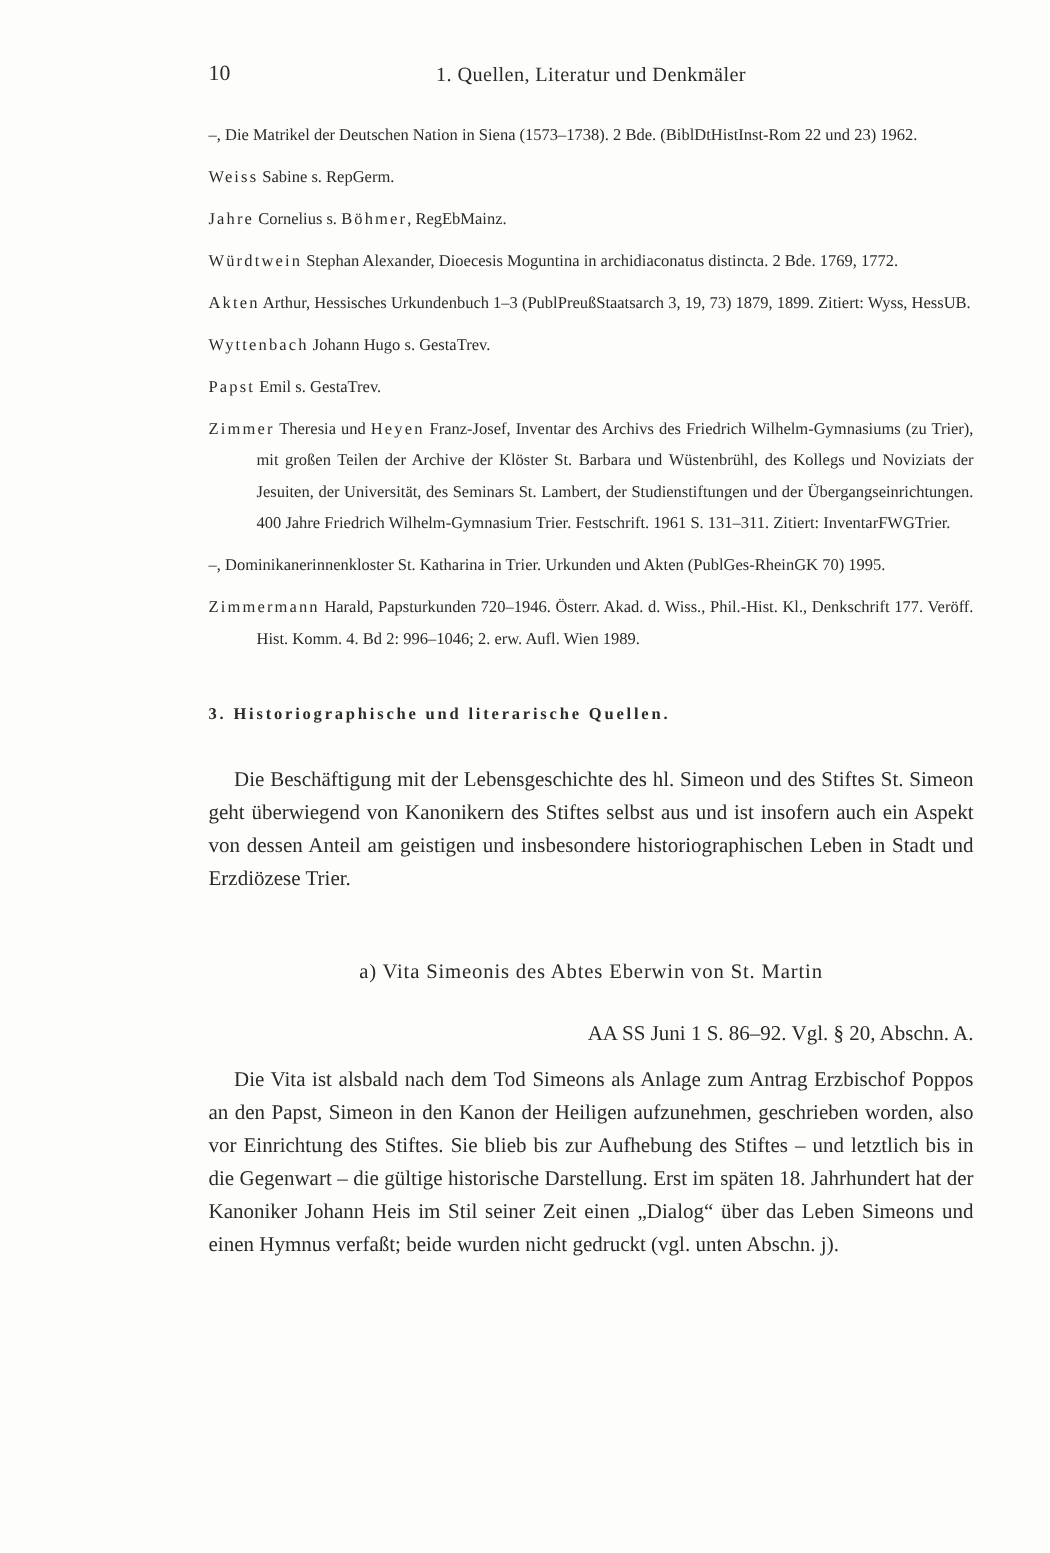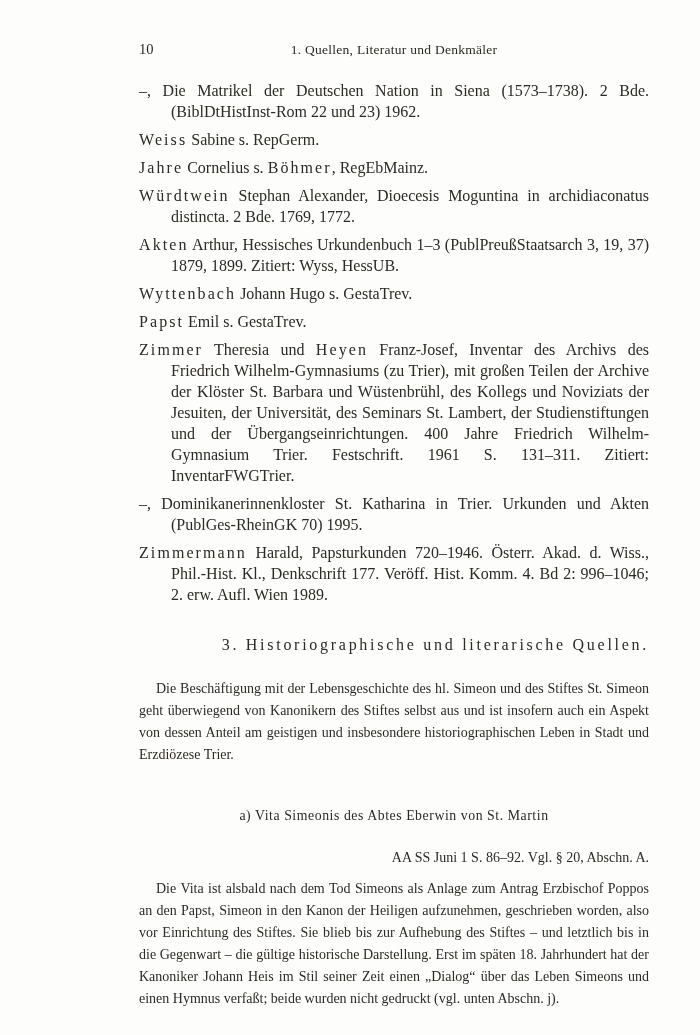--- a/index.html
+++ b/index.html
@@ -32,36 +32,36 @@
   .pagenum {
     position: absolute;
     left: 0;
     top: 0;
     font-size: 14.5px;
   }
   .head-title {
     letter-spacing: 0.02em;
   }
   .bibliography {
-    font-size: 16px;
+    font-size: 11px;
   }
   .entry {
     margin: 0 0 7px 0;
     padding-left: 32px;
     text-indent: -32px;
     text-align: justify;
     line-height: 21px;
   }
   .sperr {
     letter-spacing: 0.13em;
   }
   .section-heading {
-    font-weight: normal;
-    font-size: 16px;
-    text-align: right;
+    font-weight: bold;
+    font-size: 11px;
+    text-align: left;
     letter-spacing: 0.17em;
     margin: 29px 0 23px 0;
     line-height: 21px;
   }
   .body-par {
     font-size: 14px;
     line-height: 22px;
     text-align: justify;
     margin: 0;
   }
@@ -92,21 +92,21 @@
   <div class="running-head">
     <span class="pagenum">10</span>
     <span class="head-title">1. Quellen, Literatur und Denkmäler</span>
   </div>
 
   <div class="bibliography">
       <p class="entry"><span class="seg">–, Die Matrikel der Deutschen Nation in Siena (1573–1738). 2 Bde. (BiblDtHistInst-Rom 22 und 23) 1962.</span></p>
       <p class="entry"><span class="sperr">Weiss</span><span class="seg"> Sabine s. RepGerm.</span></p>
       <p class="entry"><span class="sperr">Jahre</span><span class="seg"> Cornelius s. </span><span class="sperr">Böhmer</span><span class="seg">, RegEbMainz.</span></p>
       <p class="entry"><span class="sperr">Würdtwein</span><span class="seg"> Stephan Alexander, Dioecesis Moguntina in archidiaconatus distincta. 2 Bde. 1769, 1772.</span></p>
-      <p class="entry"><span class="sperr">Akten</span><span class="seg"> Arthur, Hessisches Urkundenbuch 1–3 (PublPreußStaatsarch 3, 19, 37) 1879, 1899. Zitiert: Wyss, HessUB.</span></p>
+      <p class="entry"><span class="sperr">Akten</span><span class="seg"> Arthur, Hessisches Urkundenbuch 1–3 (PublPreußStaatsarch 3, 19, 73) 1879, 1899. Zitiert: Wyss, HessUB.</span></p>
       <p class="entry"><span class="sperr">Wyttenbach</span><span class="seg"> Johann Hugo s. GestaTrev.</span></p>
       <p class="entry"><span class="sperr">Papst</span><span class="seg"> Emil s. GestaTrev.</span></p>
       <p class="entry"><span class="sperr">Zimmer</span><span class="seg"> Theresia und </span><span class="sperr">Heyen</span><span class="seg"> Franz-Josef, Inventar des Archivs des Friedrich Wilhelm-Gymnasiums (zu Trier), mit großen Teilen der Archive der Klöster St. Barbara und Wüstenbrühl, des Kollegs und Noviziats der Jesuiten, der Universität, des Seminars St. Lambert, der Studienstiftungen und der Übergangseinrichtungen. 400 Jahre Friedrich Wilhelm-Gymnasium Trier. Festschrift. 1961 S. 131–311. Zitiert: InventarFWGTrier.</span></p>
       <p class="entry"><span class="seg">–, Dominikanerinnenkloster St. Katharina in Trier. Urkunden und Akten (PublGes-RheinGK 70) 1995.</span></p>
       <p class="entry"><span class="sperr">Zimmermann</span><span class="seg"> Harald, Papsturkunden 720–1946. Österr. Akad. d. Wiss., Phil.-Hist. Kl., Denkschrift 177. Veröff. Hist. Komm. 4. Bd 2: 996–1046; 2. erw. Aufl. Wien 1989.</span></p>
     </div>
 
   <h2 class="section-heading">3. Historiographische und literarische Quellen.</h2>
 
   <p class="body-par indent">Die Beschäftigung mit der Lebensgeschichte des hl. Simeon und des Stiftes St. Simeon geht überwiegend von Kanonikern des Stiftes selbst aus und ist insofern auch ein Aspekt von dessen Anteil am geistigen und insbesondere historiographischen Leben in Stadt und Erzdiözese Trier.</p>

